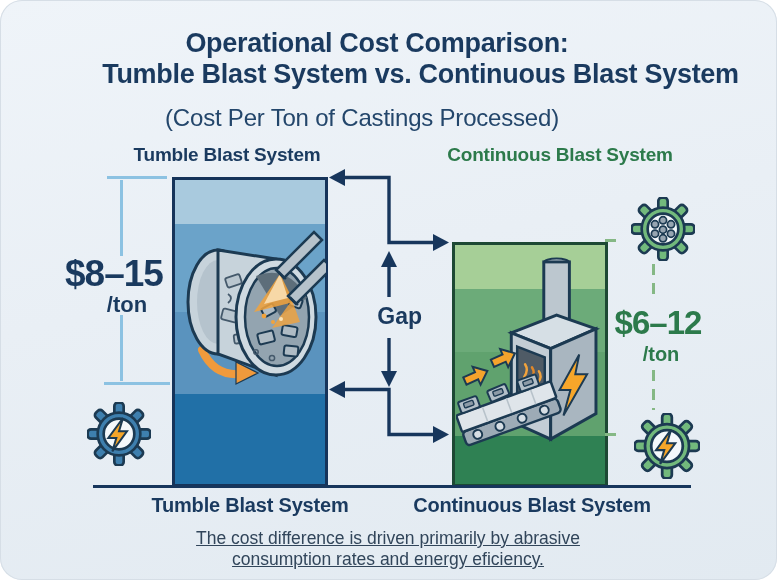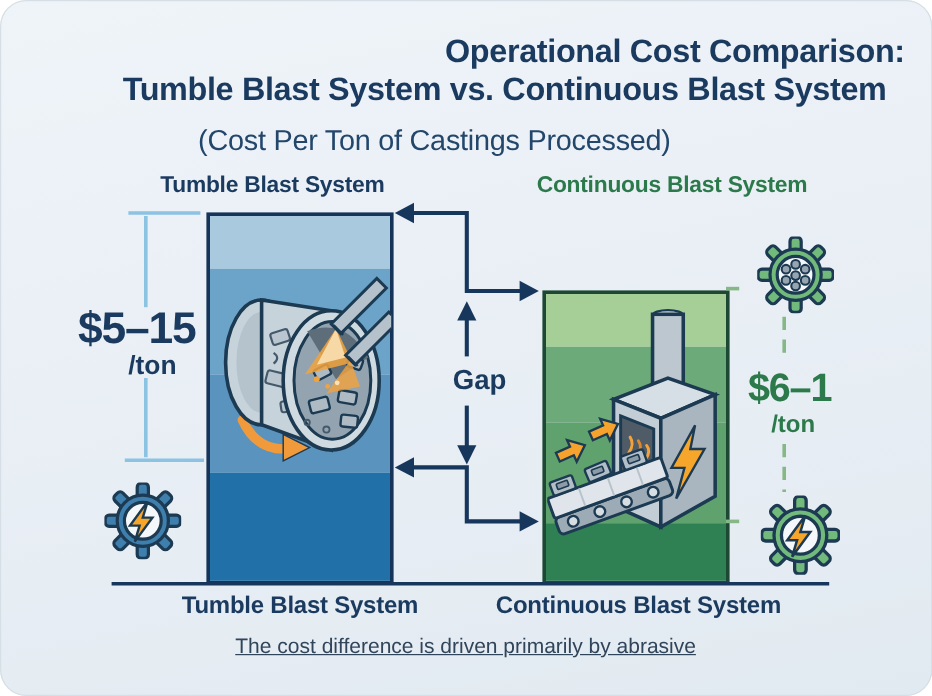--- a/index.html
+++ b/index.html
@@ -29,21 +29,21 @@
   .bar-tumble{border:3px solid #16345a;}
   .bar-continuous{border:3px solid #1d4934;}
   .band{width:100%;}
   svg{display:block;}
 </style>
 </head>
 <body>
 
 <div class="card">
 
-  <div class="abs ctr title-main navy" style="left:0;top:28;width:754px;top:28px;text-align:right;">Operational Cost Comparison:</div>
+  <div class="abs ctr title-main navy" style="left:0;top:28;width:754px;top:28px;">Operational Cost Comparison:</div>
   <div class="abs ctr title-main navy" style="left:0;top:59px;width:777px;margin-left:32px;">Tumble Blast System vs. Continuous Blast System</div>
   <div class="abs ctr title-sub" style="left:0;top:104px;width:724px;">(Cost Per Ton of Castings Processed)</div>
 
   <div class="abs ctr col-header navy" style="left:97px;top:144px;width:260px;">Tumble Blast System</div>
   <div class="abs ctr col-header green-t" style="left:430px;top:144px;width:260px;">Continuous Blast System</div>
 
   <div class="abs bar bar-tumble" style="left:172px;top:177px;width:156px;height:310px;">
     <div class="band" style="height:44px;background:#a9cade;"></div>
     <div class="band" style="height:88px;background:#6ba3c9;"></div>
     <div class="band" style="height:82px;background:#5a93be;"></div>
@@ -159,25 +159,25 @@
       <polygon points="329,389.5 345,381 345,398"></polygon>
       <polygon points="449,434.5 433,426 433,443"></polygon>
       <polygon points="389,251 381,267 397,267"></polygon>
       <polygon points="389,387 381,371 397,371"></polygon>
     </g>
 
     <line x1="93" y1="486.5" x2="691" y2="486.5" stroke="#17365c" stroke-width="3"></line>
   </svg>
 
   <div class="abs ctr" style="left:48px;top:255px;width:132px;">
-    <div class="cost-value navy">$5–15</div>
+    <div class="cost-value navy">$8–15</div>
     <div class="cost-unit navy" style="margin-left:26px;">/ton</div>
   </div>
   <div class="abs ctr" style="left:596px;top:304px;width:124px;">
-    <div class="cost-value sm green-t">$6–1</div>
+    <div class="cost-value sm green-t">$6–12</div>
     <div class="cost-unit sm green-t" style="margin-left:6px;">/ton</div>
   </div>
 
   <div class="abs ctr gap-text navy" style="left:356px;top:303px;width:66px;text-align:right;">Gap</div>
 
   <svg class="abs" style="left:87px;top:402px;" width="64" height="64" viewBox="0 0 48 48">
     <g stroke="#1c3a52" stroke-width="2" fill="#3e7fae">
       <rect x="20.5" y="0.5" width="7" height="47" rx="2.5"></rect>
       <rect x="20.5" y="0.5" width="7" height="47" rx="2.5" transform="rotate(45 24 24)"></rect>
       <rect x="20.5" y="0.5" width="7" height="47" rx="2.5" transform="rotate(90 24 24)"></rect>
@@ -217,14 +217,15 @@
       <circle cx="24" cy="24" r="16"></circle>
       <circle cx="24" cy="24" r="11.5" fill="#f4f8fb"></circle>
     </g>
     <path d="M27 12 L16 27 h6 l-3 10 11 -15 h-6 z" fill="#f6a62a" stroke="#1c3a52" stroke-width="1.5"></path>
   </svg>
 
   <div class="abs ctr axis-label navy" style="left:120px;top:494px;width:260px;">Tumble Blast System</div>
   <div class="abs ctr axis-label navy" style="left:402px;top:494px;width:260px;">Continuous Blast System</div>
 
   <div class="abs ctr caption" style="left:138px;top:528px;width:500px;">The cost difference is driven primarily by abrasive</div>
+  <div class="abs ctr caption" style="left:138px;top:549px;width:500px;">consumption rates and energy eficiency.</div>
 
 </div>
 
 </body></html>

